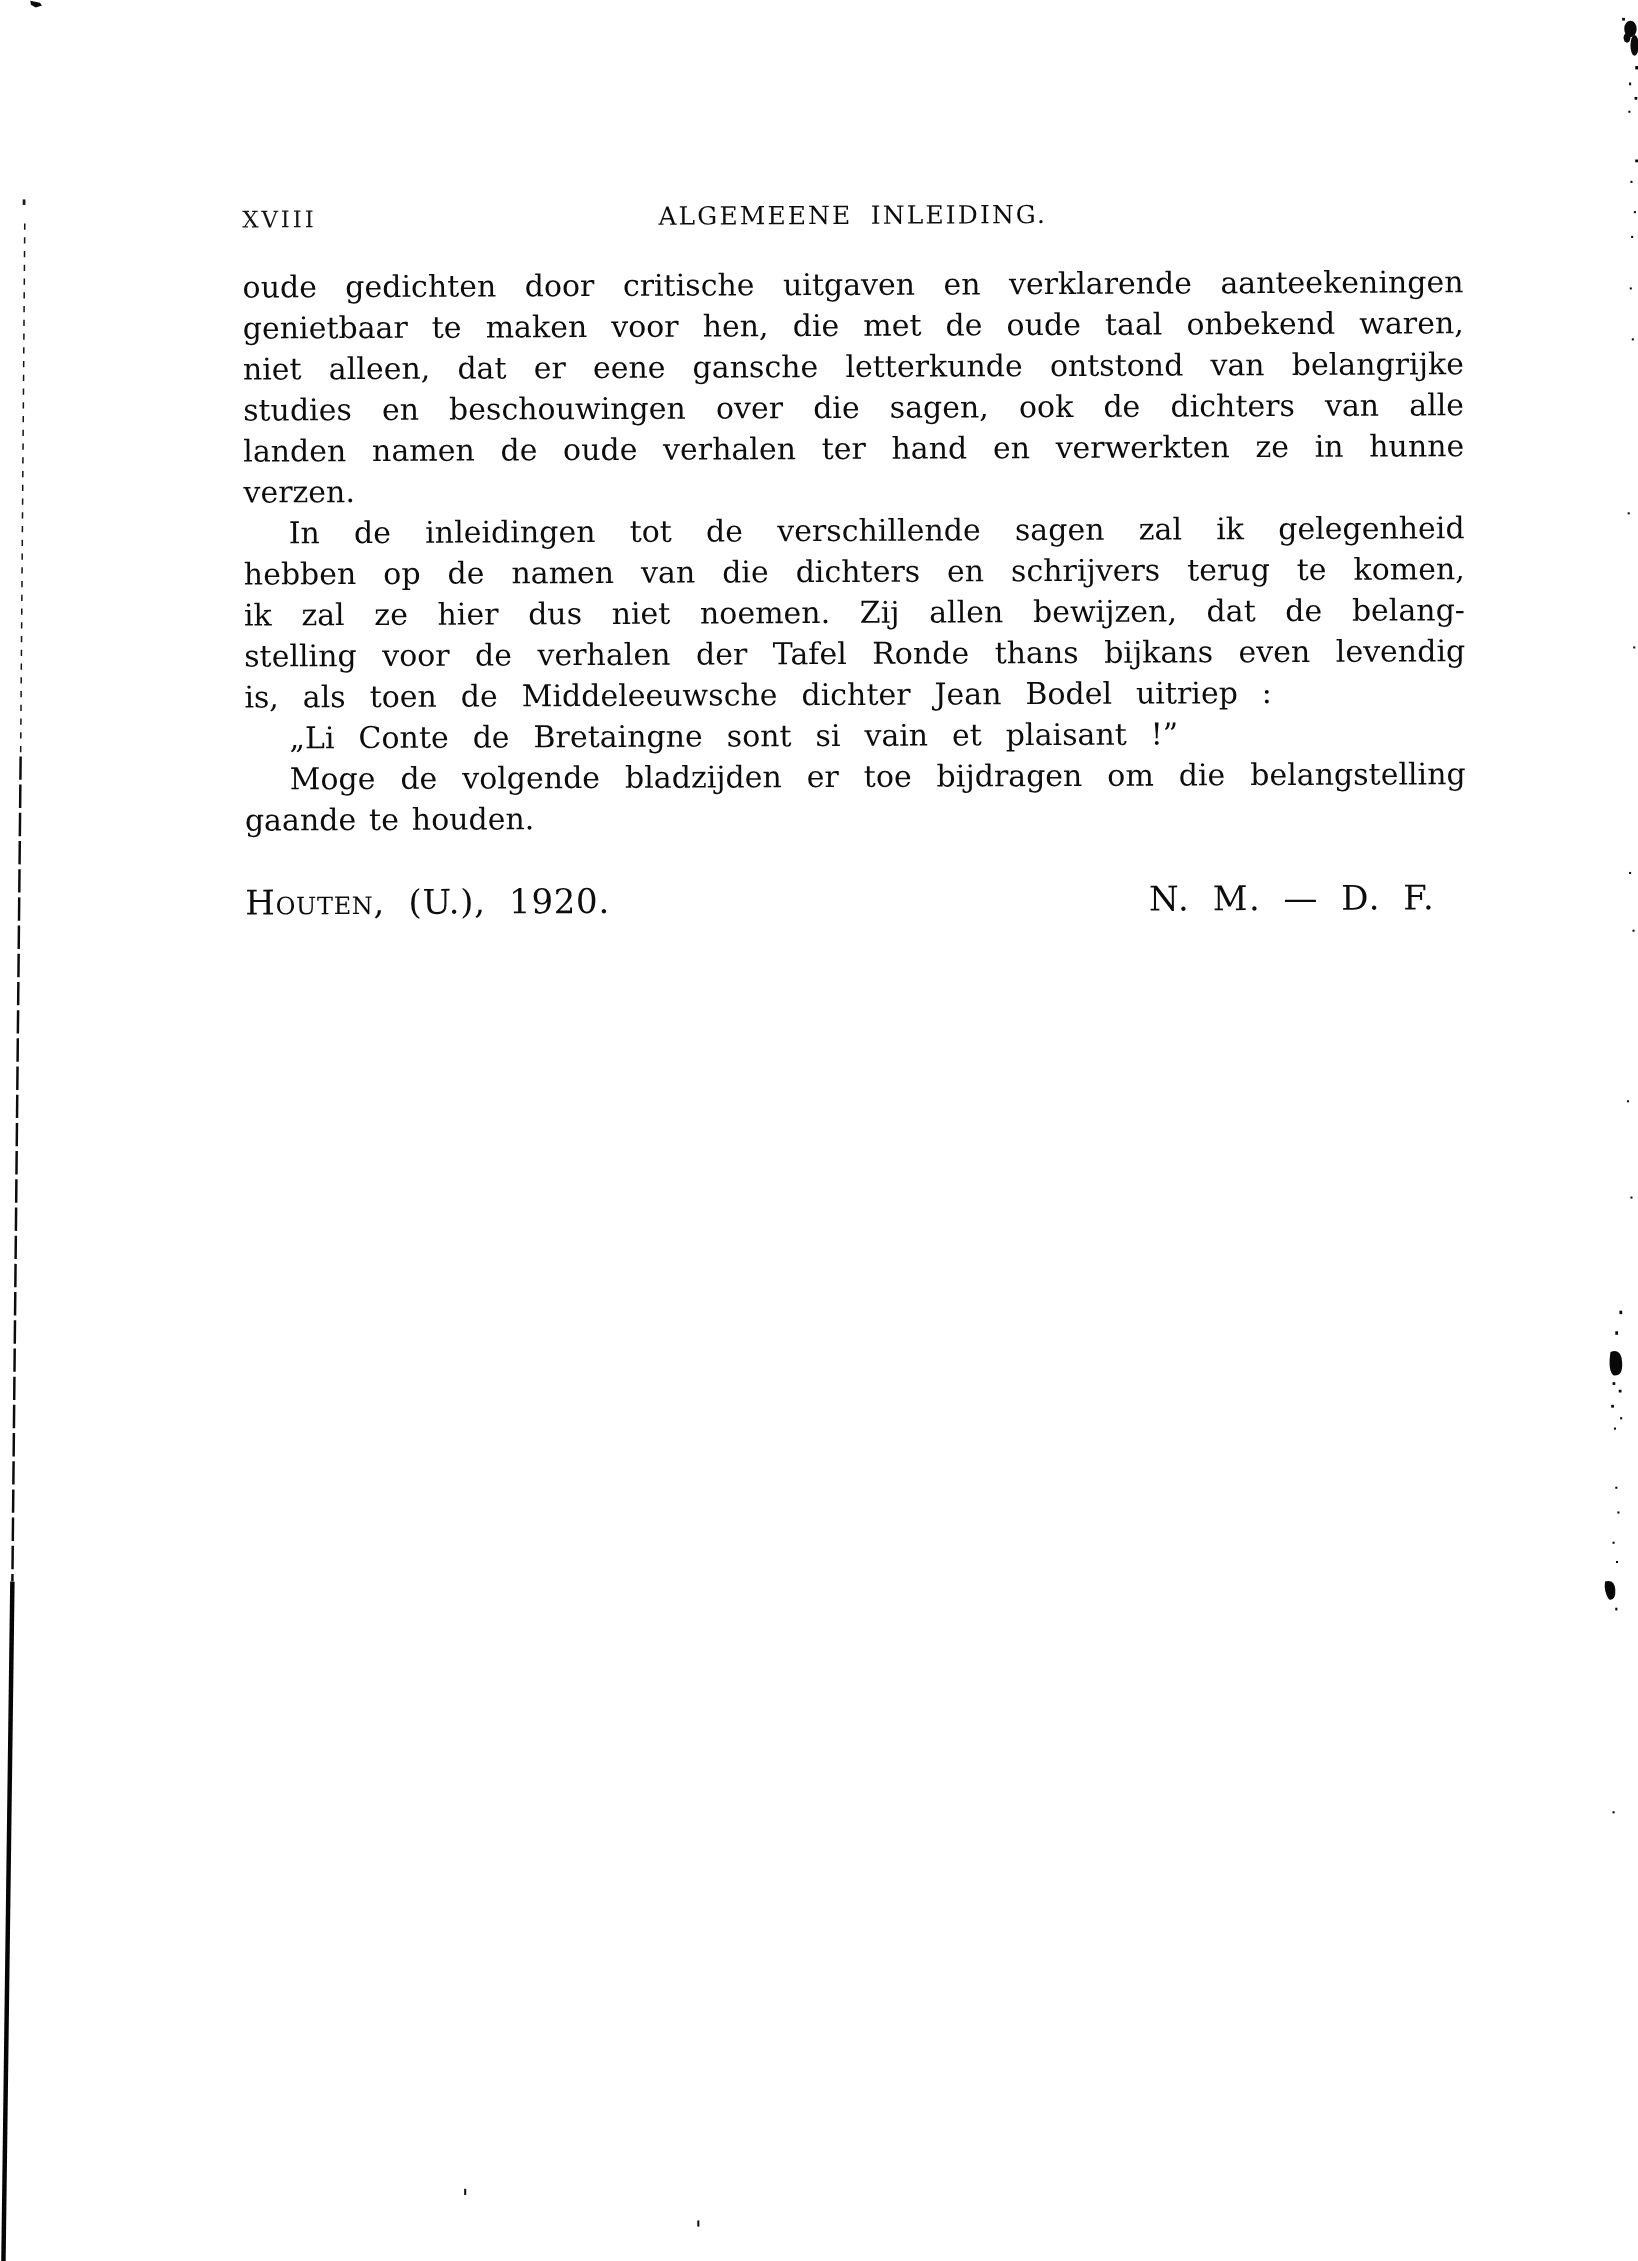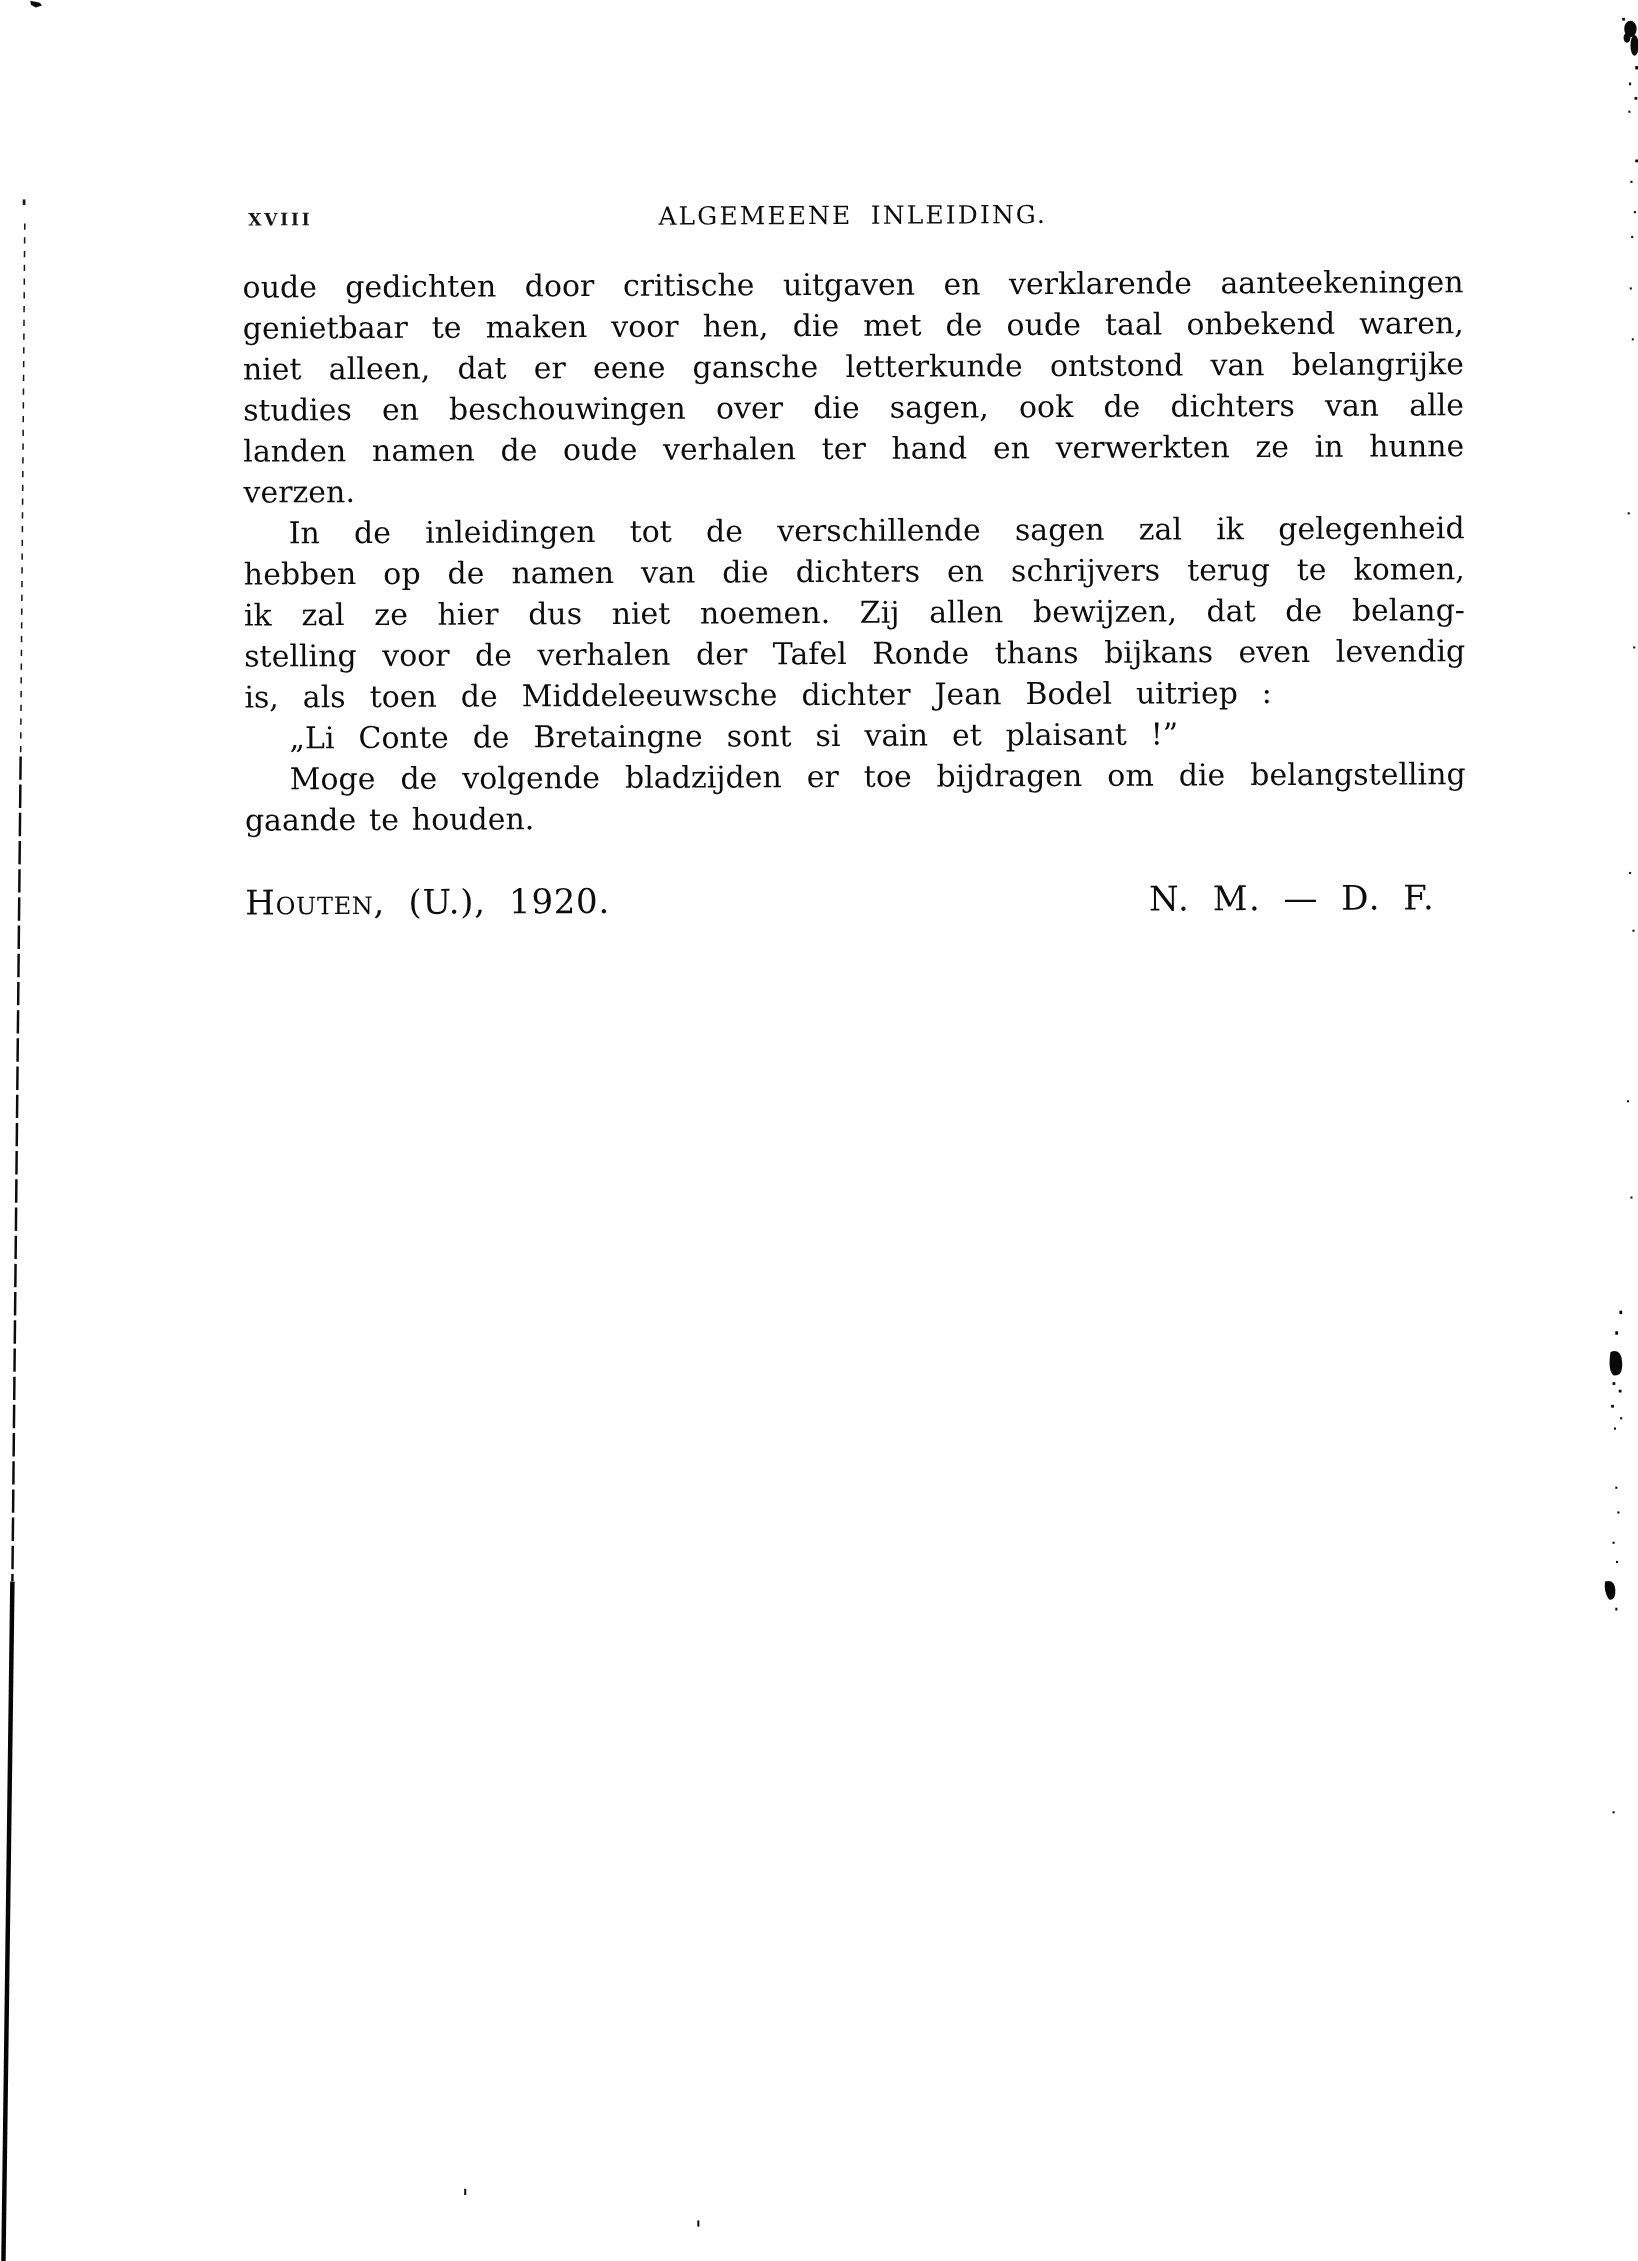--- a/index.html
+++ b/index.html
@@ -33,26 +33,25 @@
   .header {
     position: absolute;
     left: 244px;
     top: 201px;
     width: 1221px;
     height: 34px;
     line-height: 30px;
   }
   .pagenum {
     position: absolute;
-    left: 6px;
+    left: 0;
     top: 1.4px;
-    font-size: 17px;
+    font-size: 23px;
     letter-spacing: 2.8px;
     color: #161616;
-    font-weight: bold;
   }
   .running-title {
     position: absolute;
     left: 50%;
     transform: translateX(-50%);
     top: 0;
     font-size: 25px;
     letter-spacing: 2.1px;
     word-spacing: 8.3px;
     white-space: nowrap;

